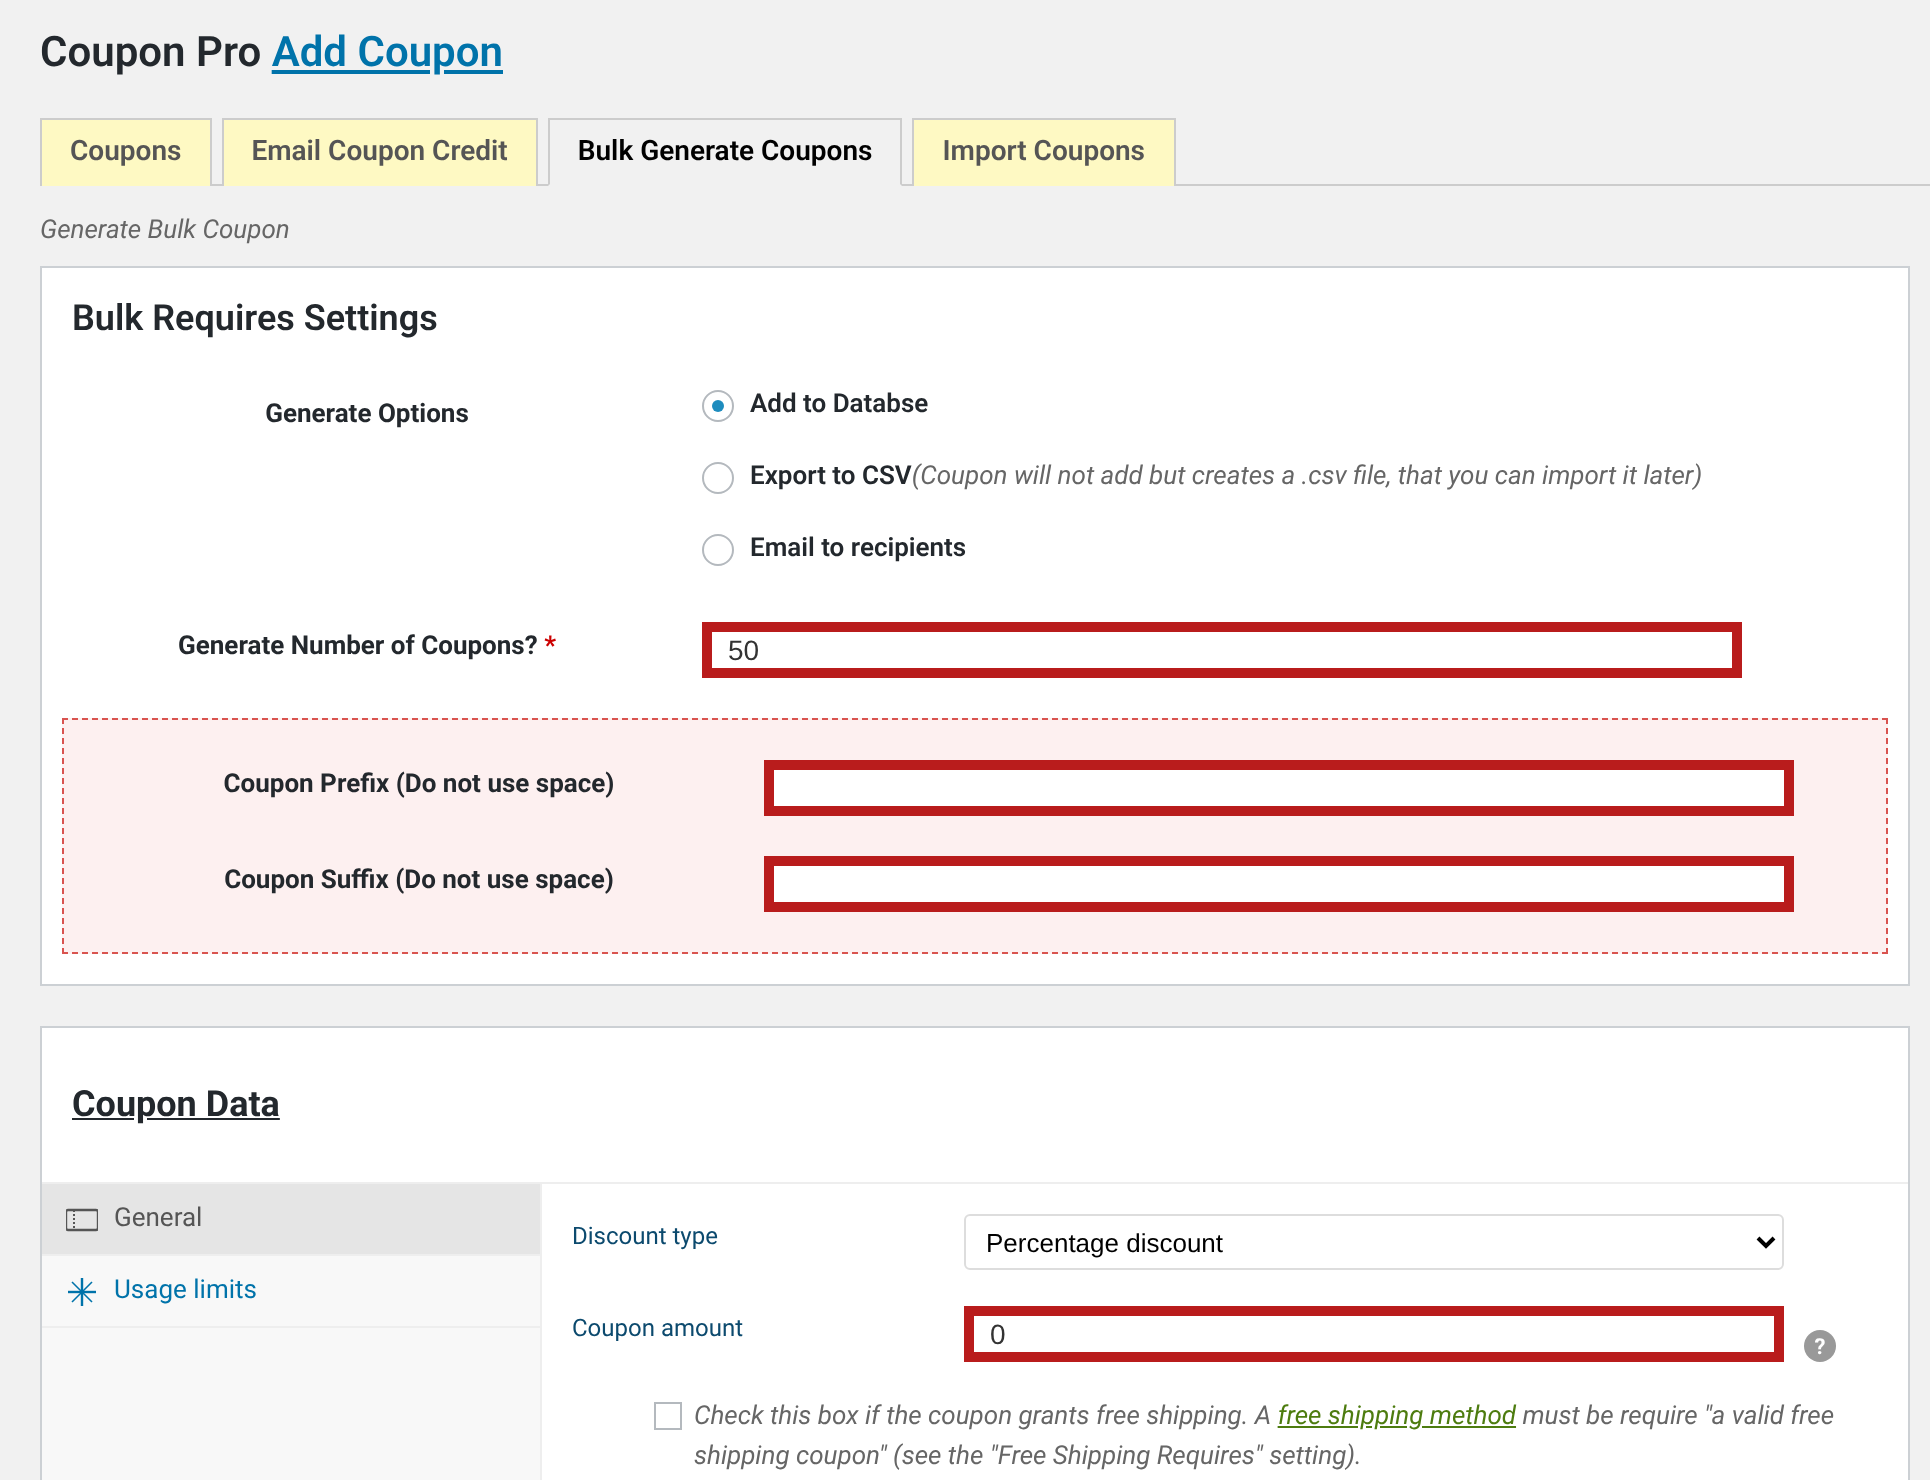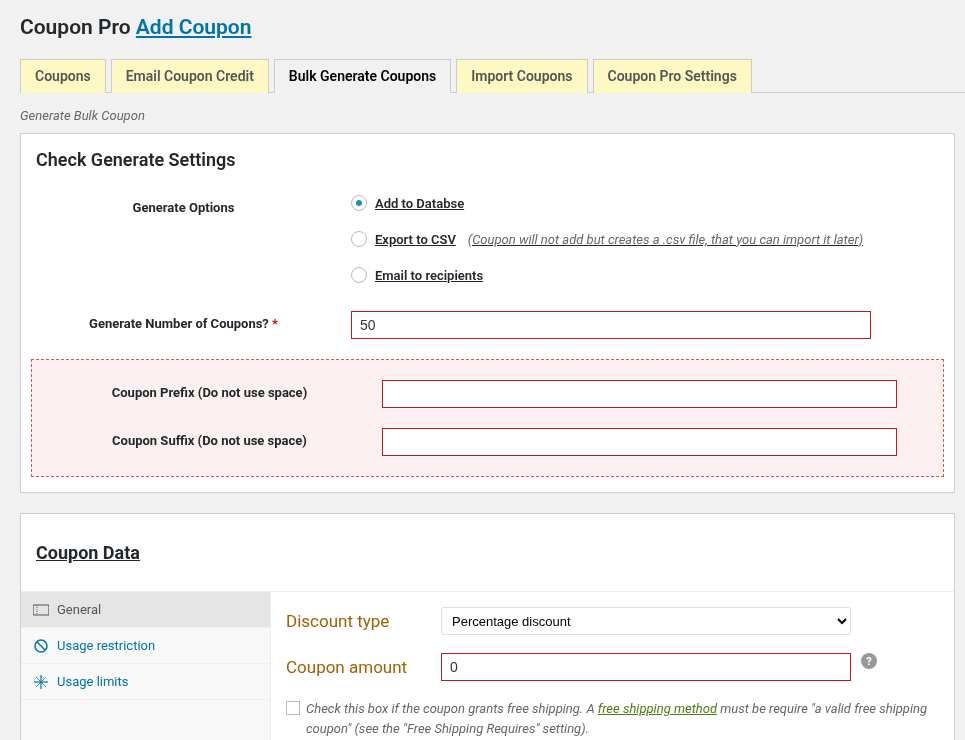--- a/index.html
+++ b/index.html
@@ -77,23 +77,22 @@
       width: 320px;
       color: #23282d;
       font-size: 13px;
     }
     .form-table td {
       padding: 10px 15px 10px 10px;
       vertical-align: top;
     }
     .radio-option {
       display: flex;
-      align-items: center;
+      align-items: flex-start;
       margin-bottom: 20px;
-      text-decoration: underline;
     }
     .radio-option:last-child { margin-bottom: 8px; }
     .radio-circle {
       width: 16px;
       height: 16px;
       border: 1px solid #b4b9be;
       border-radius: 50%;
       background: #fff;
       margin-right: 8px;
       display: inline-flex;
@@ -108,28 +107,27 @@
       border-radius: 50%;
       background: #1e8cbe;
     }
     .radio-label {
       font-weight: 600;
       font-size: 13px;
     }
     .radio-hint {
       font-style: italic;
       color: #666;
-      margin-left: 12px;
       font-weight: 400;
     }
     .required { color: #c00; }
     input[type="text"] {
       width: 520px;
       padding: 4px 8px;
-      border: 1px solid #b91c1c;
+      border: 5px solid #b91c1c;
       font-size: 14px;
       height: 28px;
       color: #333;
     }
     .prefix-box {
       border: 1px dashed #d9534f;
       background: #fdf0f0;
       margin: 10px 10px 15px 10px;
       padding: 10px 0;
     }
@@ -188,28 +186,29 @@
       flex: 1;
       padding: 15px 15px;
     }
     .panel-row {
       display: flex;
       align-items: flex-start;
       margin-bottom: 18px;
     }
     .panel-row label {
       width: 155px;
-      font-size: 17px;
-      color: #a16207;
+      font-size: 12px;
+      color: #0c4a6e;
       padding-top: 4px;
     }
     .panel-row .field {
       flex: 1;
       display: flex;
-      align-items: flex-start;
+      align-items: flex-end;
+      margin-left: 41px;
     }
     .panel-row select {
       width: 410px;
       padding: 4px 6px;
       height: 28px;
       border: 1px solid #ddd;
       border-radius: 3px;
       font-size: 13px;
       background: #fff;
     }
@@ -263,27 +262,26 @@
     <span>Coupon Pro</span>
     <span class="add-link">Add Coupon</span>
   </h1>
 </div>
 
 <div class="nav-tabs">
   <div class="nav-tab">Coupons</div>
   <div class="nav-tab">Email Coupon Credit</div>
   <div class="nav-tab active">Bulk Generate Coupons</div>
   <div class="nav-tab">Import Coupons</div>
-  <div class="nav-tab">Coupon Pro Settings</div>
 </div>
 
 <div class="description-text">Generate Bulk Coupon</div>
 
 <div class="settings-box">
-  <h2>Check Generate Settings</h2>
+  <h2>Bulk Requires Settings</h2>
   <table class="form-table">
     <tbody>
         <tr>
       <th>Generate Options</th>
       <td>
         <div class="radio-option">
           <span class="radio-circle checked"></span>
           <span class="radio-label">Add to Databse</span>
         </div>
         <div class="radio-option">
@@ -333,29 +331,20 @@
           <svg width="16" height="12" viewBox="0 0 16 12">
               <rect x="0" y="1" width="16" height="10" rx="1" fill="none" stroke="#555" stroke-width="1.2"></rect>
               <line x1="4" y1="1" x2="4" y2="11" stroke="#555" stroke-width="1" stroke-dasharray="1,1"></line>
             </svg>
         </span>
         <span>General</span>
       </div>
       <div class="sidebar-tab">
         <span class="icon">
           <svg width="14" height="14" viewBox="0 0 14 14">
-              <circle cx="7" cy="7" r="6" fill="none" stroke="#0073aa" stroke-width="1.5"></circle>
-              <line x1="3" y1="3" x2="11" y2="11" stroke="#0073aa" stroke-width="1.5"></line>
-            </svg>
-        </span>
-        <span>Usage restriction</span>
-      </div>
-      <div class="sidebar-tab">
-        <span class="icon">
-          <svg width="14" height="14" viewBox="0 0 14 14">
               <line x1="7" y1="0" x2="7" y2="14" stroke="#0073aa" stroke-width="1.2"></line>
               <line x1="0" y1="7" x2="14" y2="7" stroke="#0073aa" stroke-width="1.2"></line>
               <line x1="2" y1="2" x2="12" y2="12" stroke="#0073aa" stroke-width="0.8"></line>
               <line x1="12" y1="2" x2="2" y2="12" stroke="#0073aa" stroke-width="0.8"></line>
             </svg>
         </span>
         <span>Usage limits</span>
       </div>
     </div>
     <div class="data-panel">

